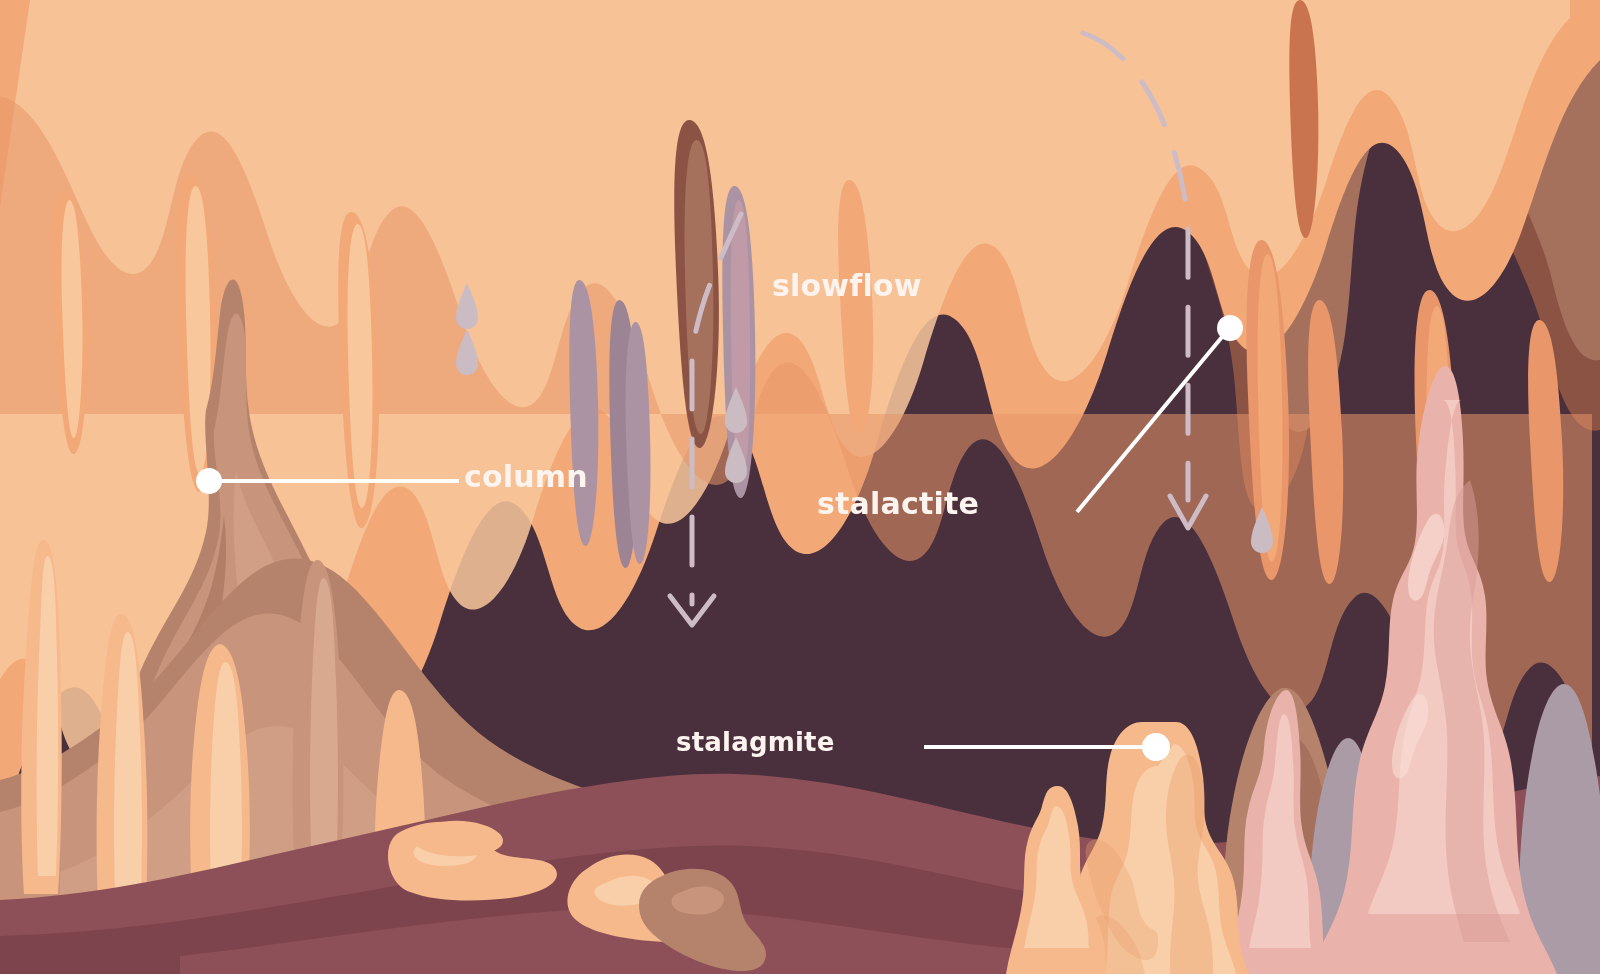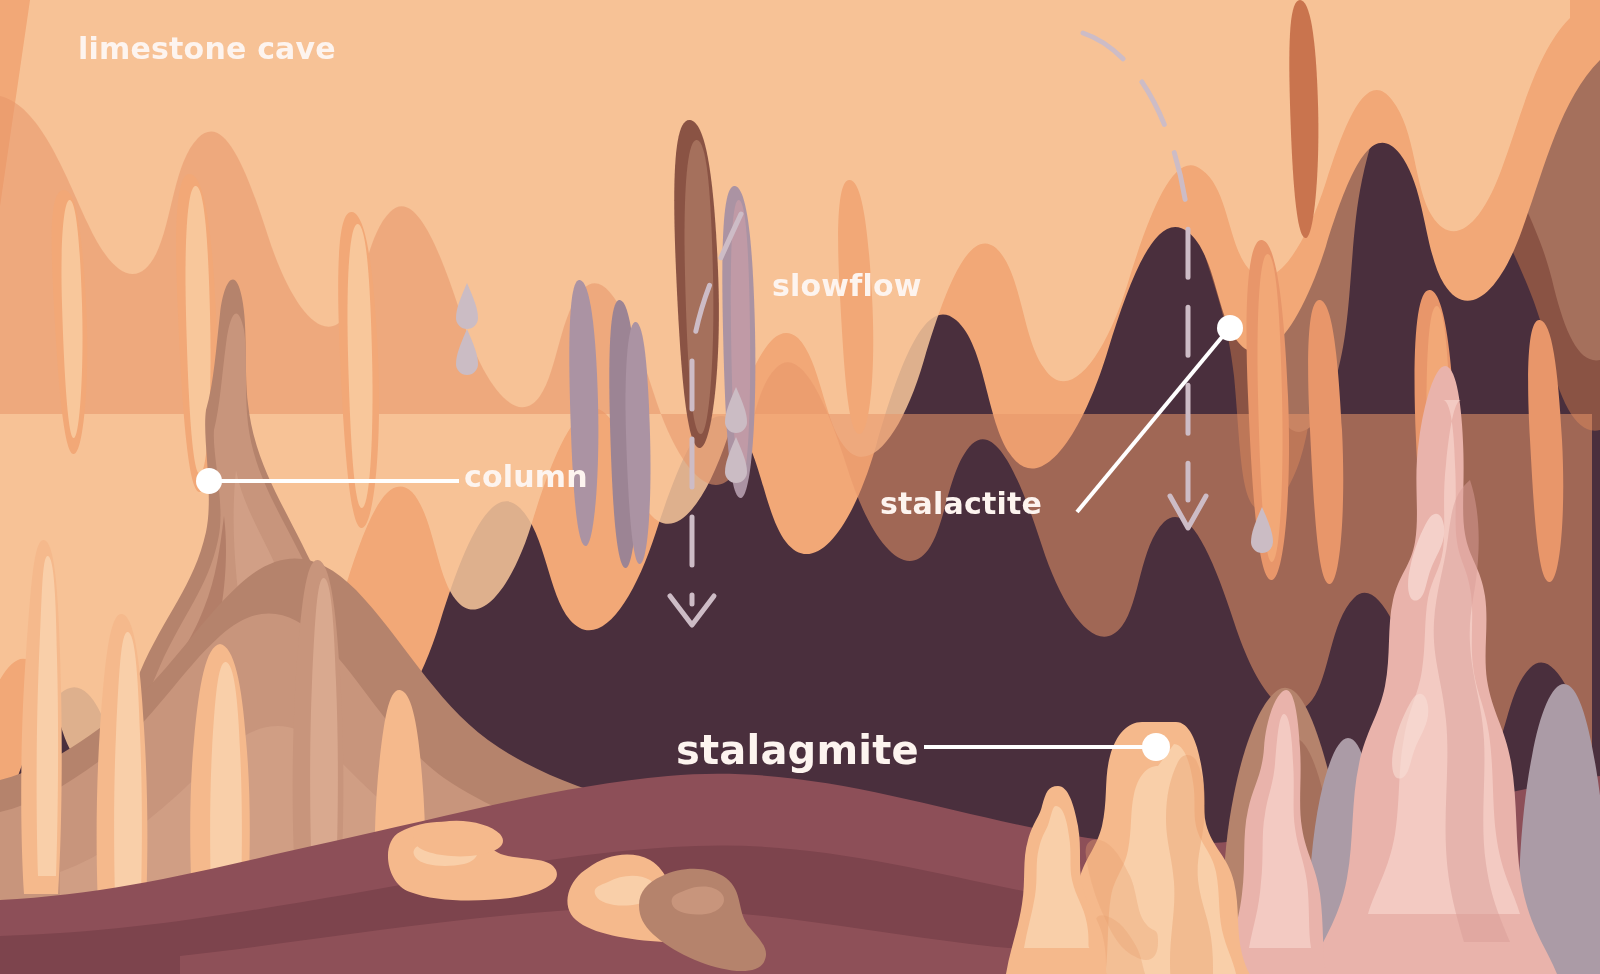--- a/index.html
+++ b/index.html
@@ -4,22 +4,22 @@
 <style>
   html,body{margin:0;padding:0;background:#4a2f3d;}
   #stage{position:relative;width:1600px;height:974px;overflow:hidden;
          font-family:"DejaVu Sans","Liberation Sans",sans-serif;}
   #scene{position:absolute;inset:0;width:1600px;height:974px;display:block;}
   .lbl{position:absolute;color:#fdf4ef;font-weight:700;letter-spacing:.2px;
        white-space:nowrap;font-family:"DejaVu Sans","Liberation Sans",sans-serif;}
   #title{left:78px;top:31px;font-size:30px;}
   #lbl-slowflow{left:772px;top:268px;font-size:30px;}
   #lbl-column{left:464px;top:459px;font-size:30px;}
-  #lbl-stalactite{left:880px;top:486px;font-size:30px;}
-  #lbl-stalagmite{left:676px;top:727px;font-size:40px;}
+  #lbl-stalactite{left:817px;top:486px;font-size:30px;}
+  #lbl-stalagmite{left:676px;top:727px;font-size:26px;}
 </style>
 </head>
 <body>
 
 <div id="stage">
 
   <svg id="scene" viewBox="0 0 1600 974" preserveAspectRatio="none">
 
     <rect x="0" y="0" width="1600" height="974" fill="#4a2f3d"></rect>
 
@@ -161,21 +161,20 @@
       <circle cx="209" cy="481" r="13" fill="#ffffff"></circle>
 
       <line x1="1222" y1="337" x2="1077" y2="512" stroke="#ffffff" stroke-width="4"></line>
       <circle cx="1230" cy="328" r="13" fill="#ffffff"></circle>
 
       <line x1="1144" y1="747" x2="924" y2="747" stroke="#ffffff" stroke-width="4"></line>
       <circle cx="1156" cy="747" r="14" fill="#ffffff"></circle>
     </g>
   </svg>
 
-  <div class="lbl" id="title">limestone cave</div>
 
   <div class="lbl" id="lbl-slowflow">slowflow</div>
 
   <div class="lbl" id="lbl-column">column</div>
 
   <div class="lbl" id="lbl-stalactite">stalactite</div>
 
   <div class="lbl" id="lbl-stalagmite">stalagmite</div>
 
 </div>

